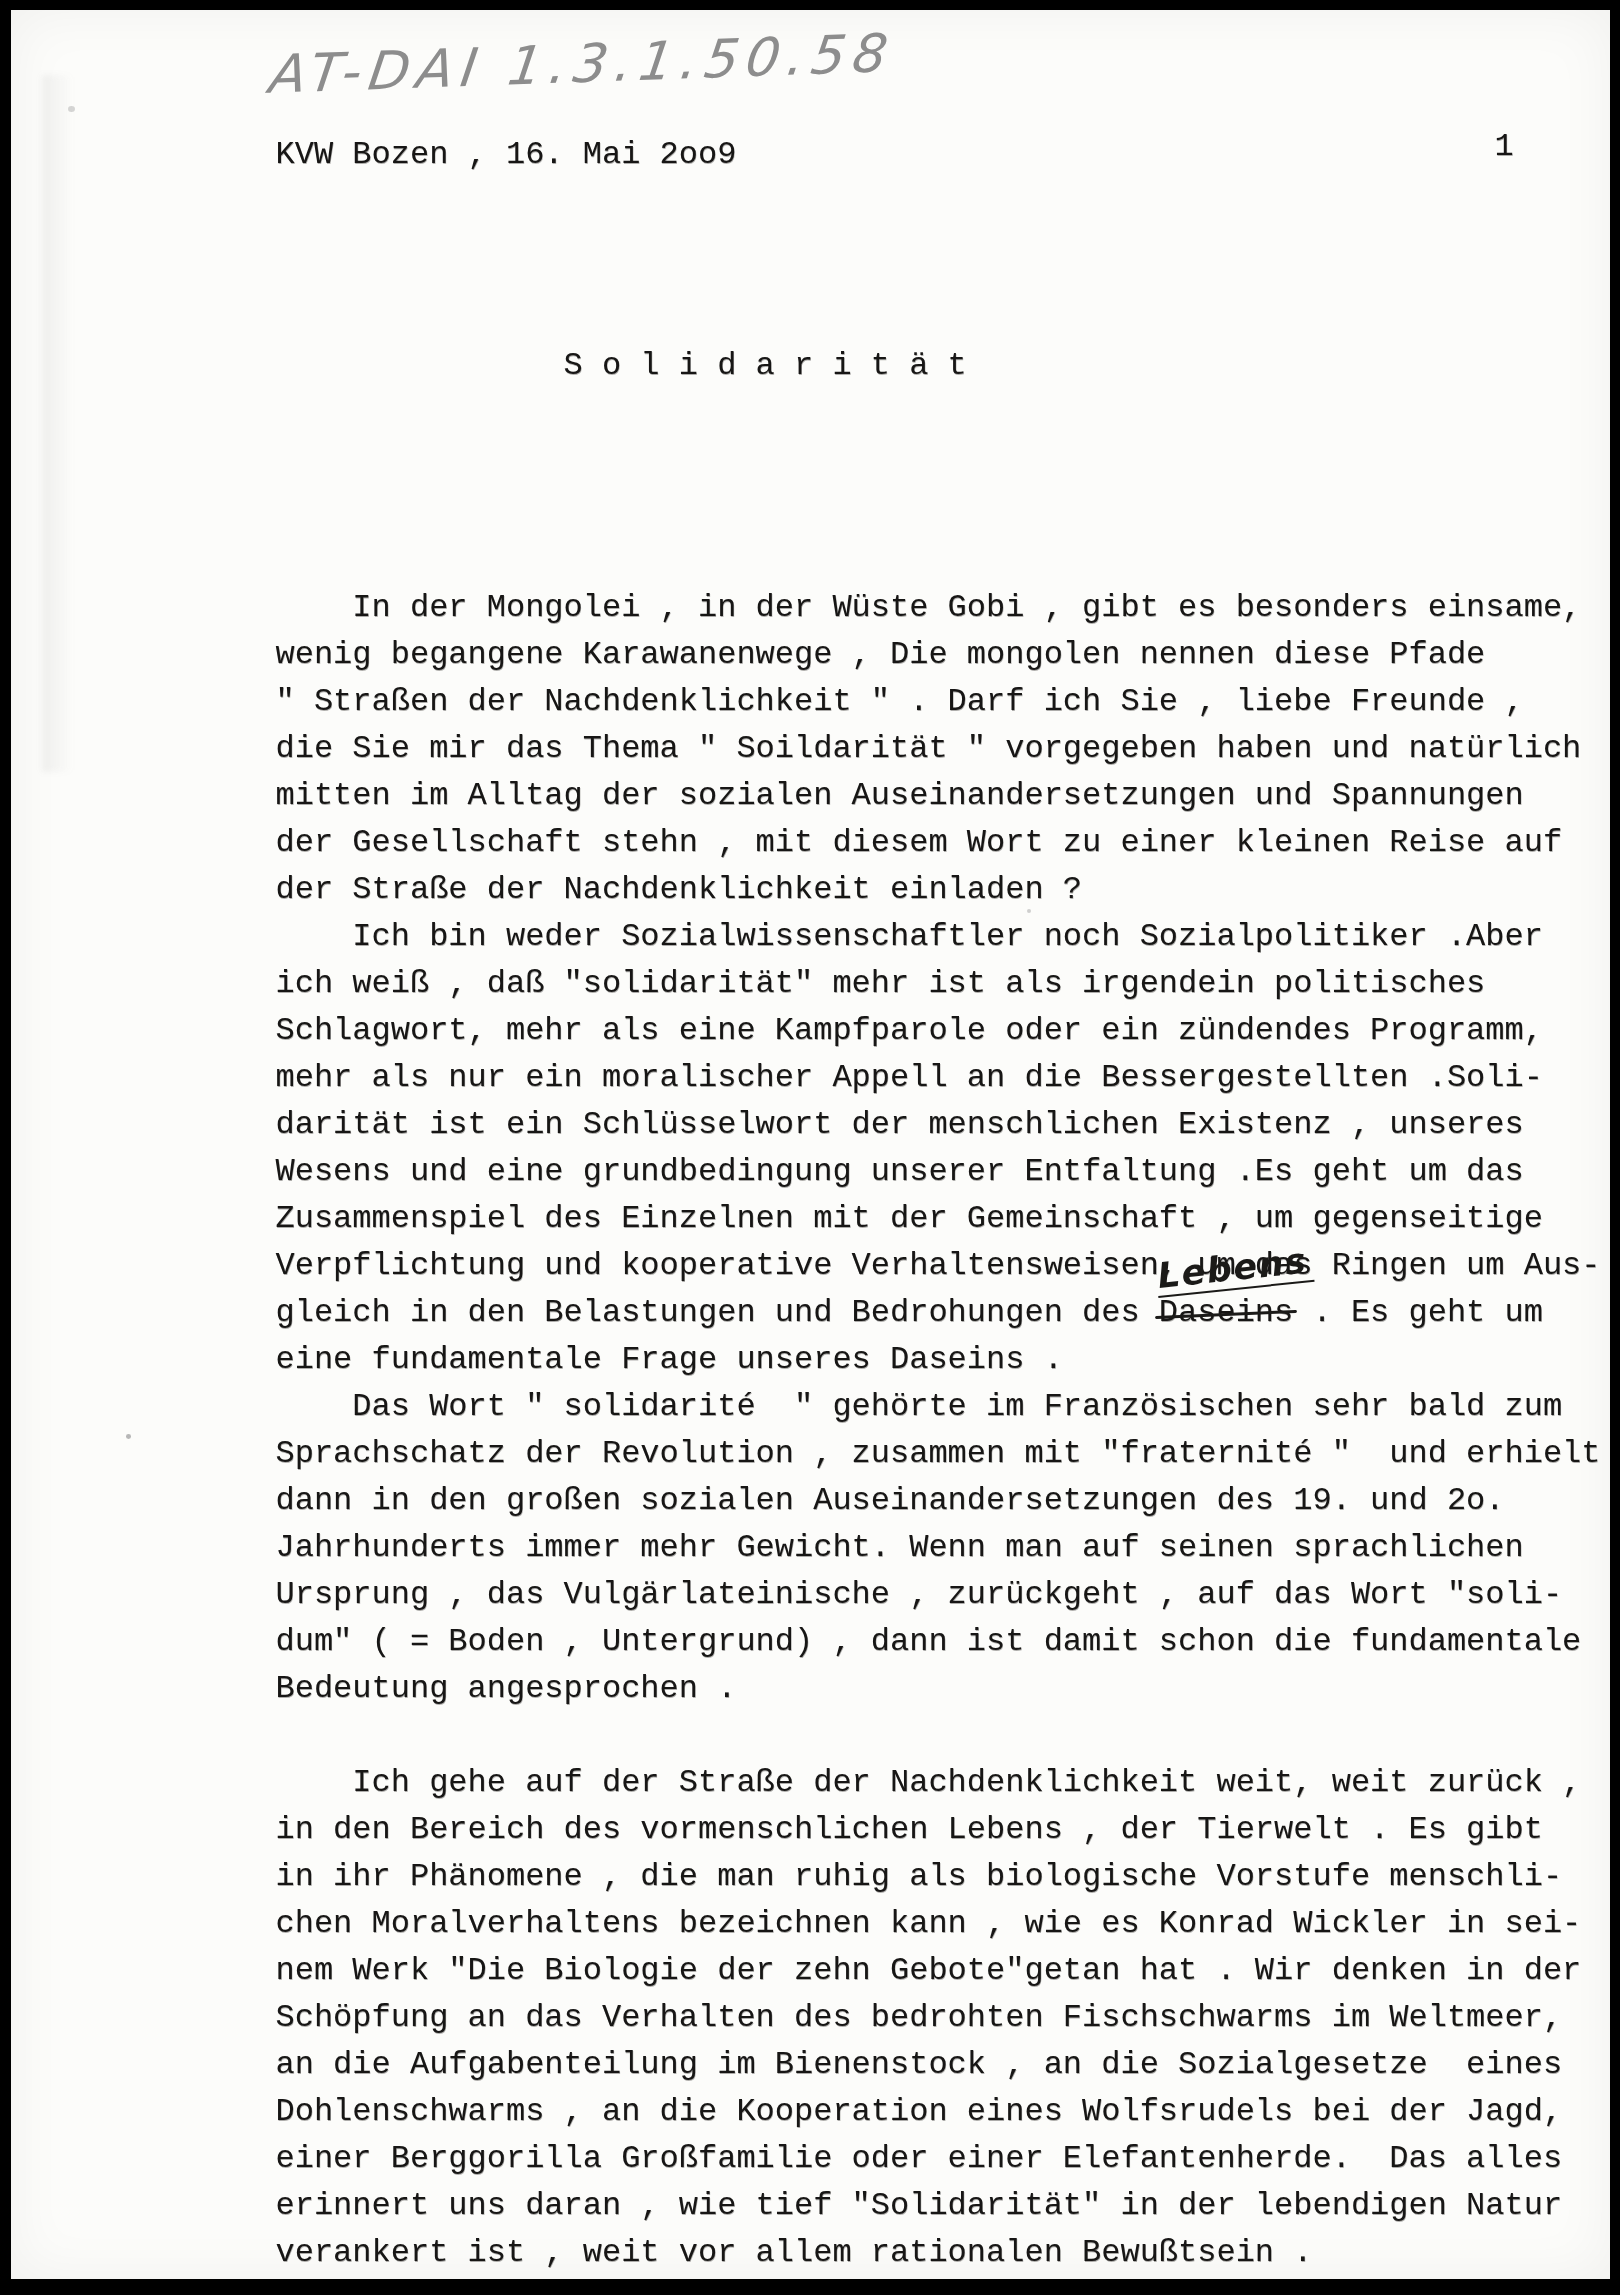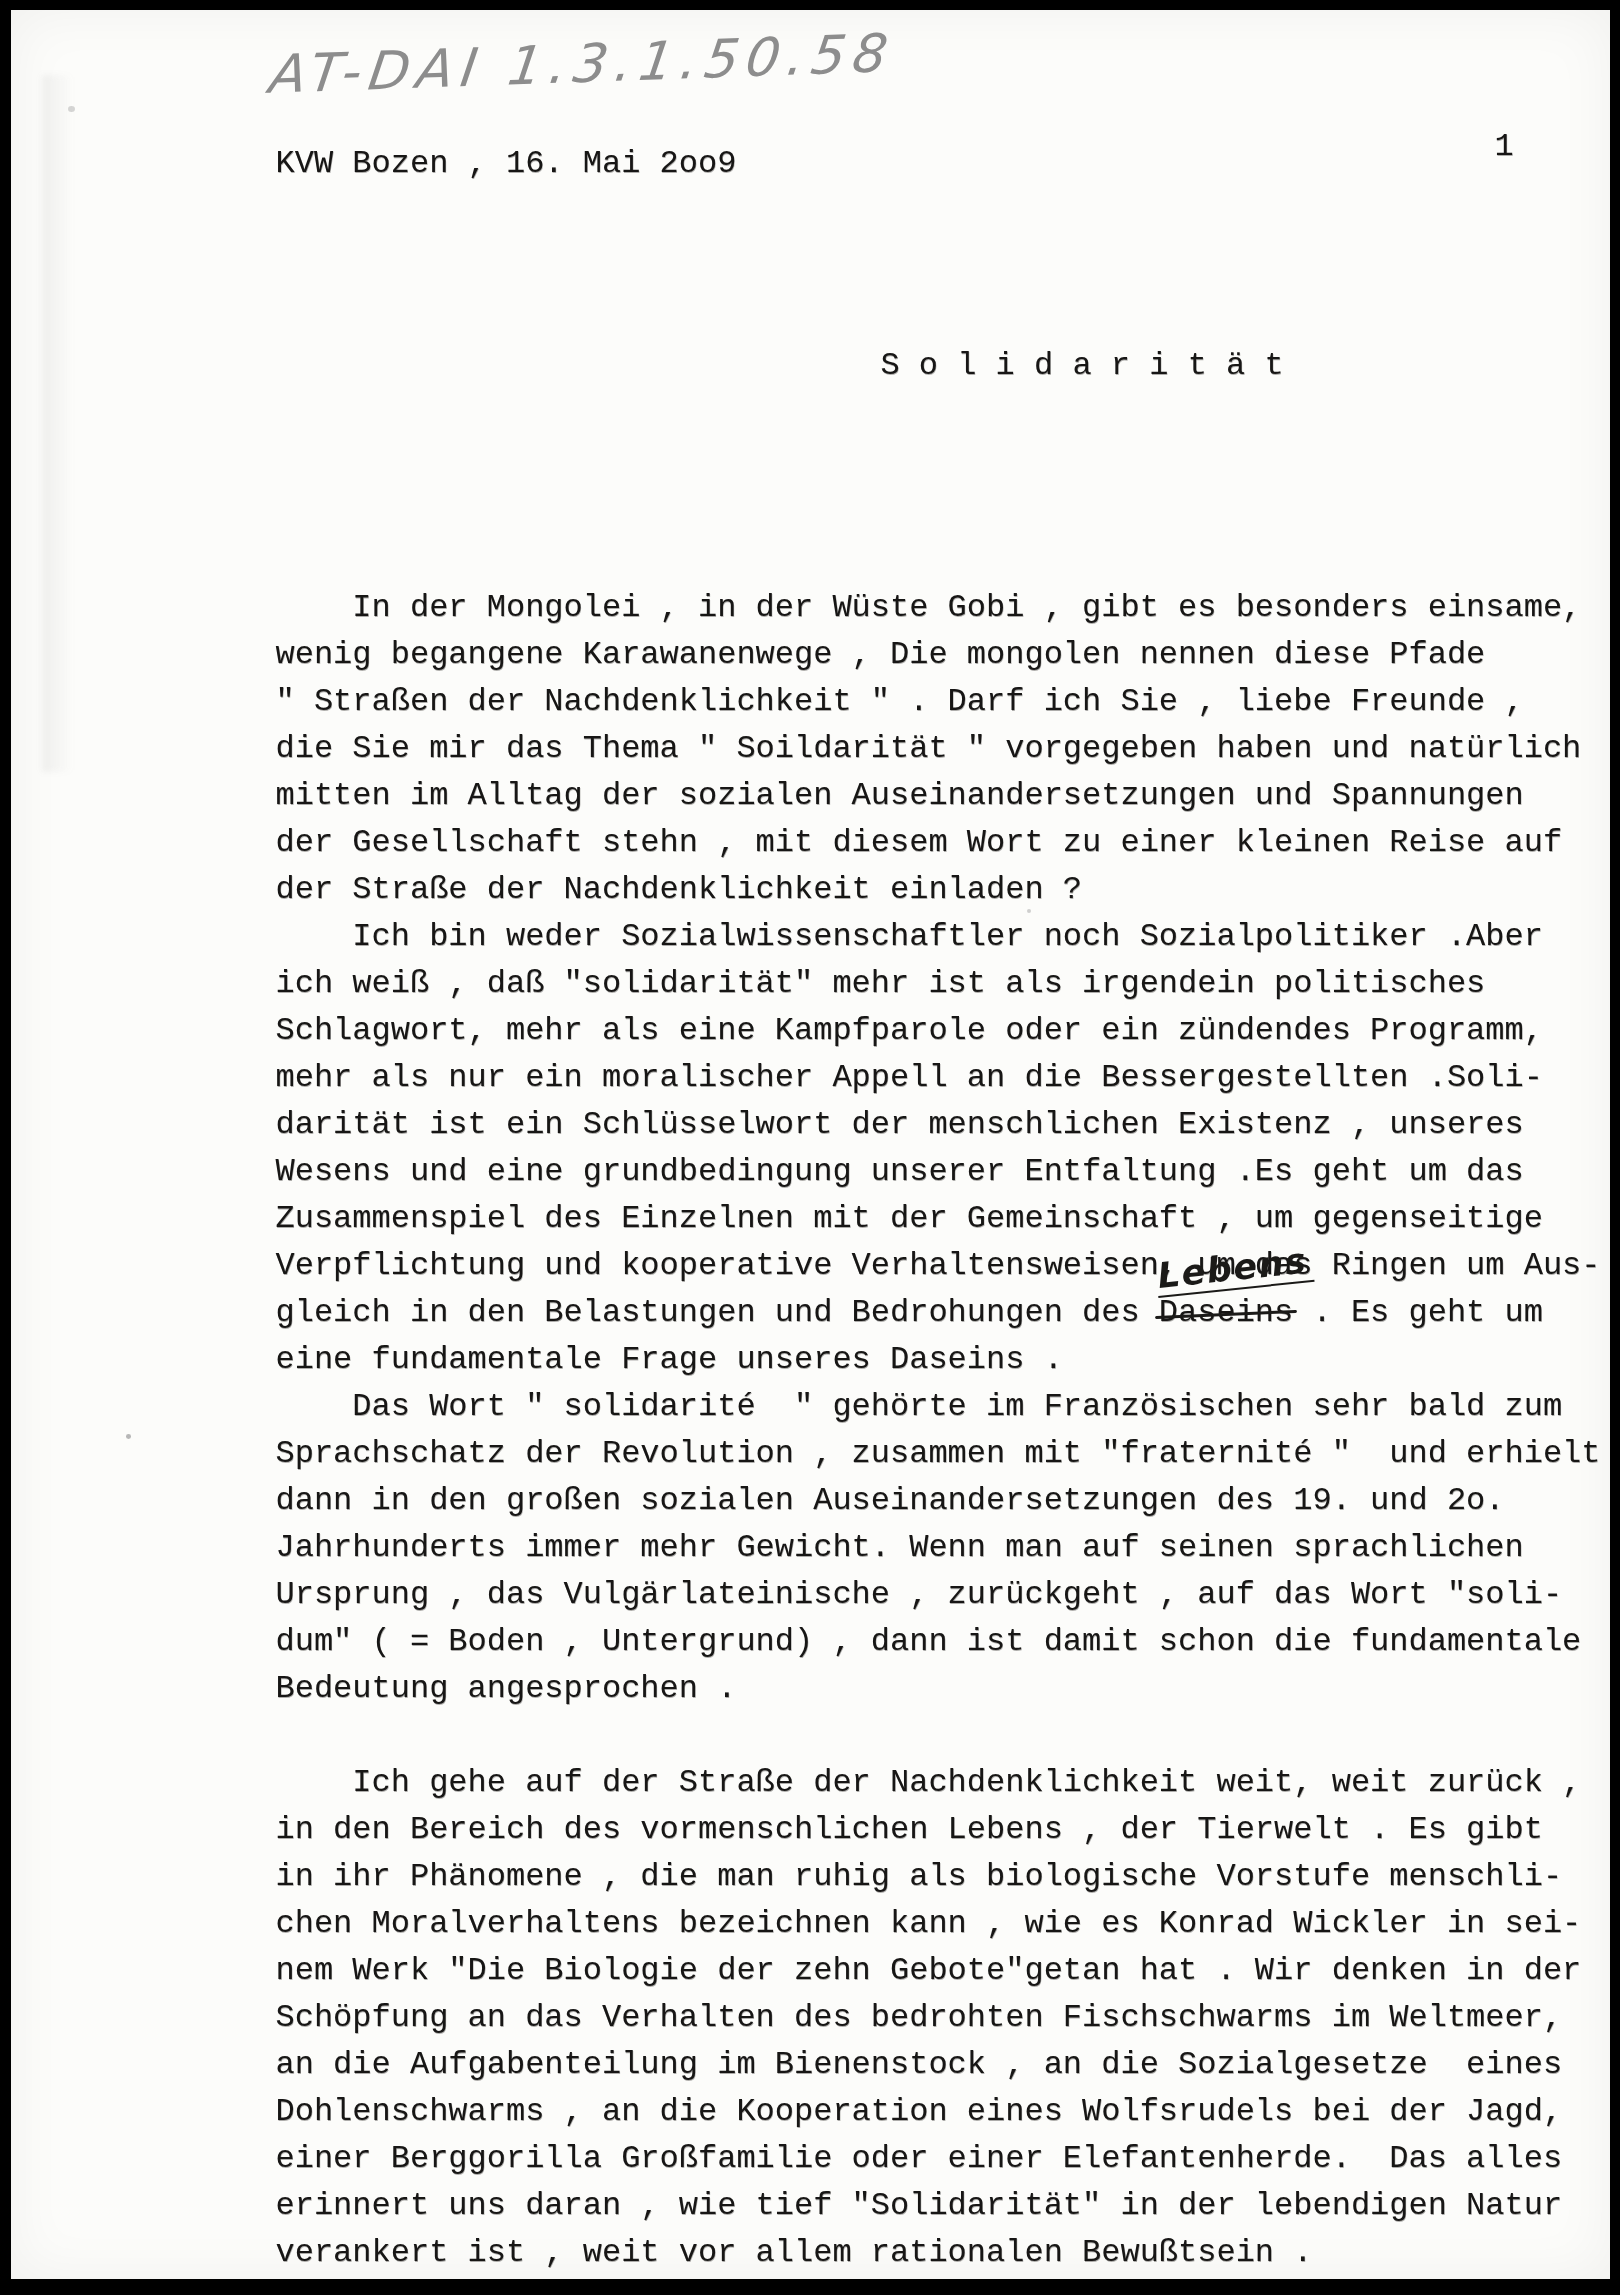--- a/index.html
+++ b/index.html
@@ -46,32 +46,32 @@
   }
   
   .typed {
     font-family:"Liberation Mono","DejaVu Sans Mono",monospace;
     font-size:32px;
     color:#171615;
     text-shadow:0.5px 0.5px 0 rgba(25,23,20,0.35);
     white-space:pre;
   }
   .header-line {
-    position:absolute; left:265px; top:130px;
+    position:absolute; left:265px; top:121px;
     height:47px; line-height:47px;
   }
   .page-number {
     position:absolute; left:1484px; top:113px;
     height:47px; line-height:47px;
   }
   .text-block {
     position:absolute; left:265px; top:258px;
   }
   .line { height:47px; line-height:47px; white-space:pre; }
-  .title-line { padding-left:15ch;text-align:center; }
+  .title-line { padding-left:15ch; }
   
   .strike { position:relative; display:inline-block; }
   .strike::after {
     content:"";
     position:absolute;
     left:-3%; right:-3%; top:52%;
     height:3.2px;
     background:#1b1a18;
     border-radius:2.4px;
     transform:rotate(-2.5deg);

